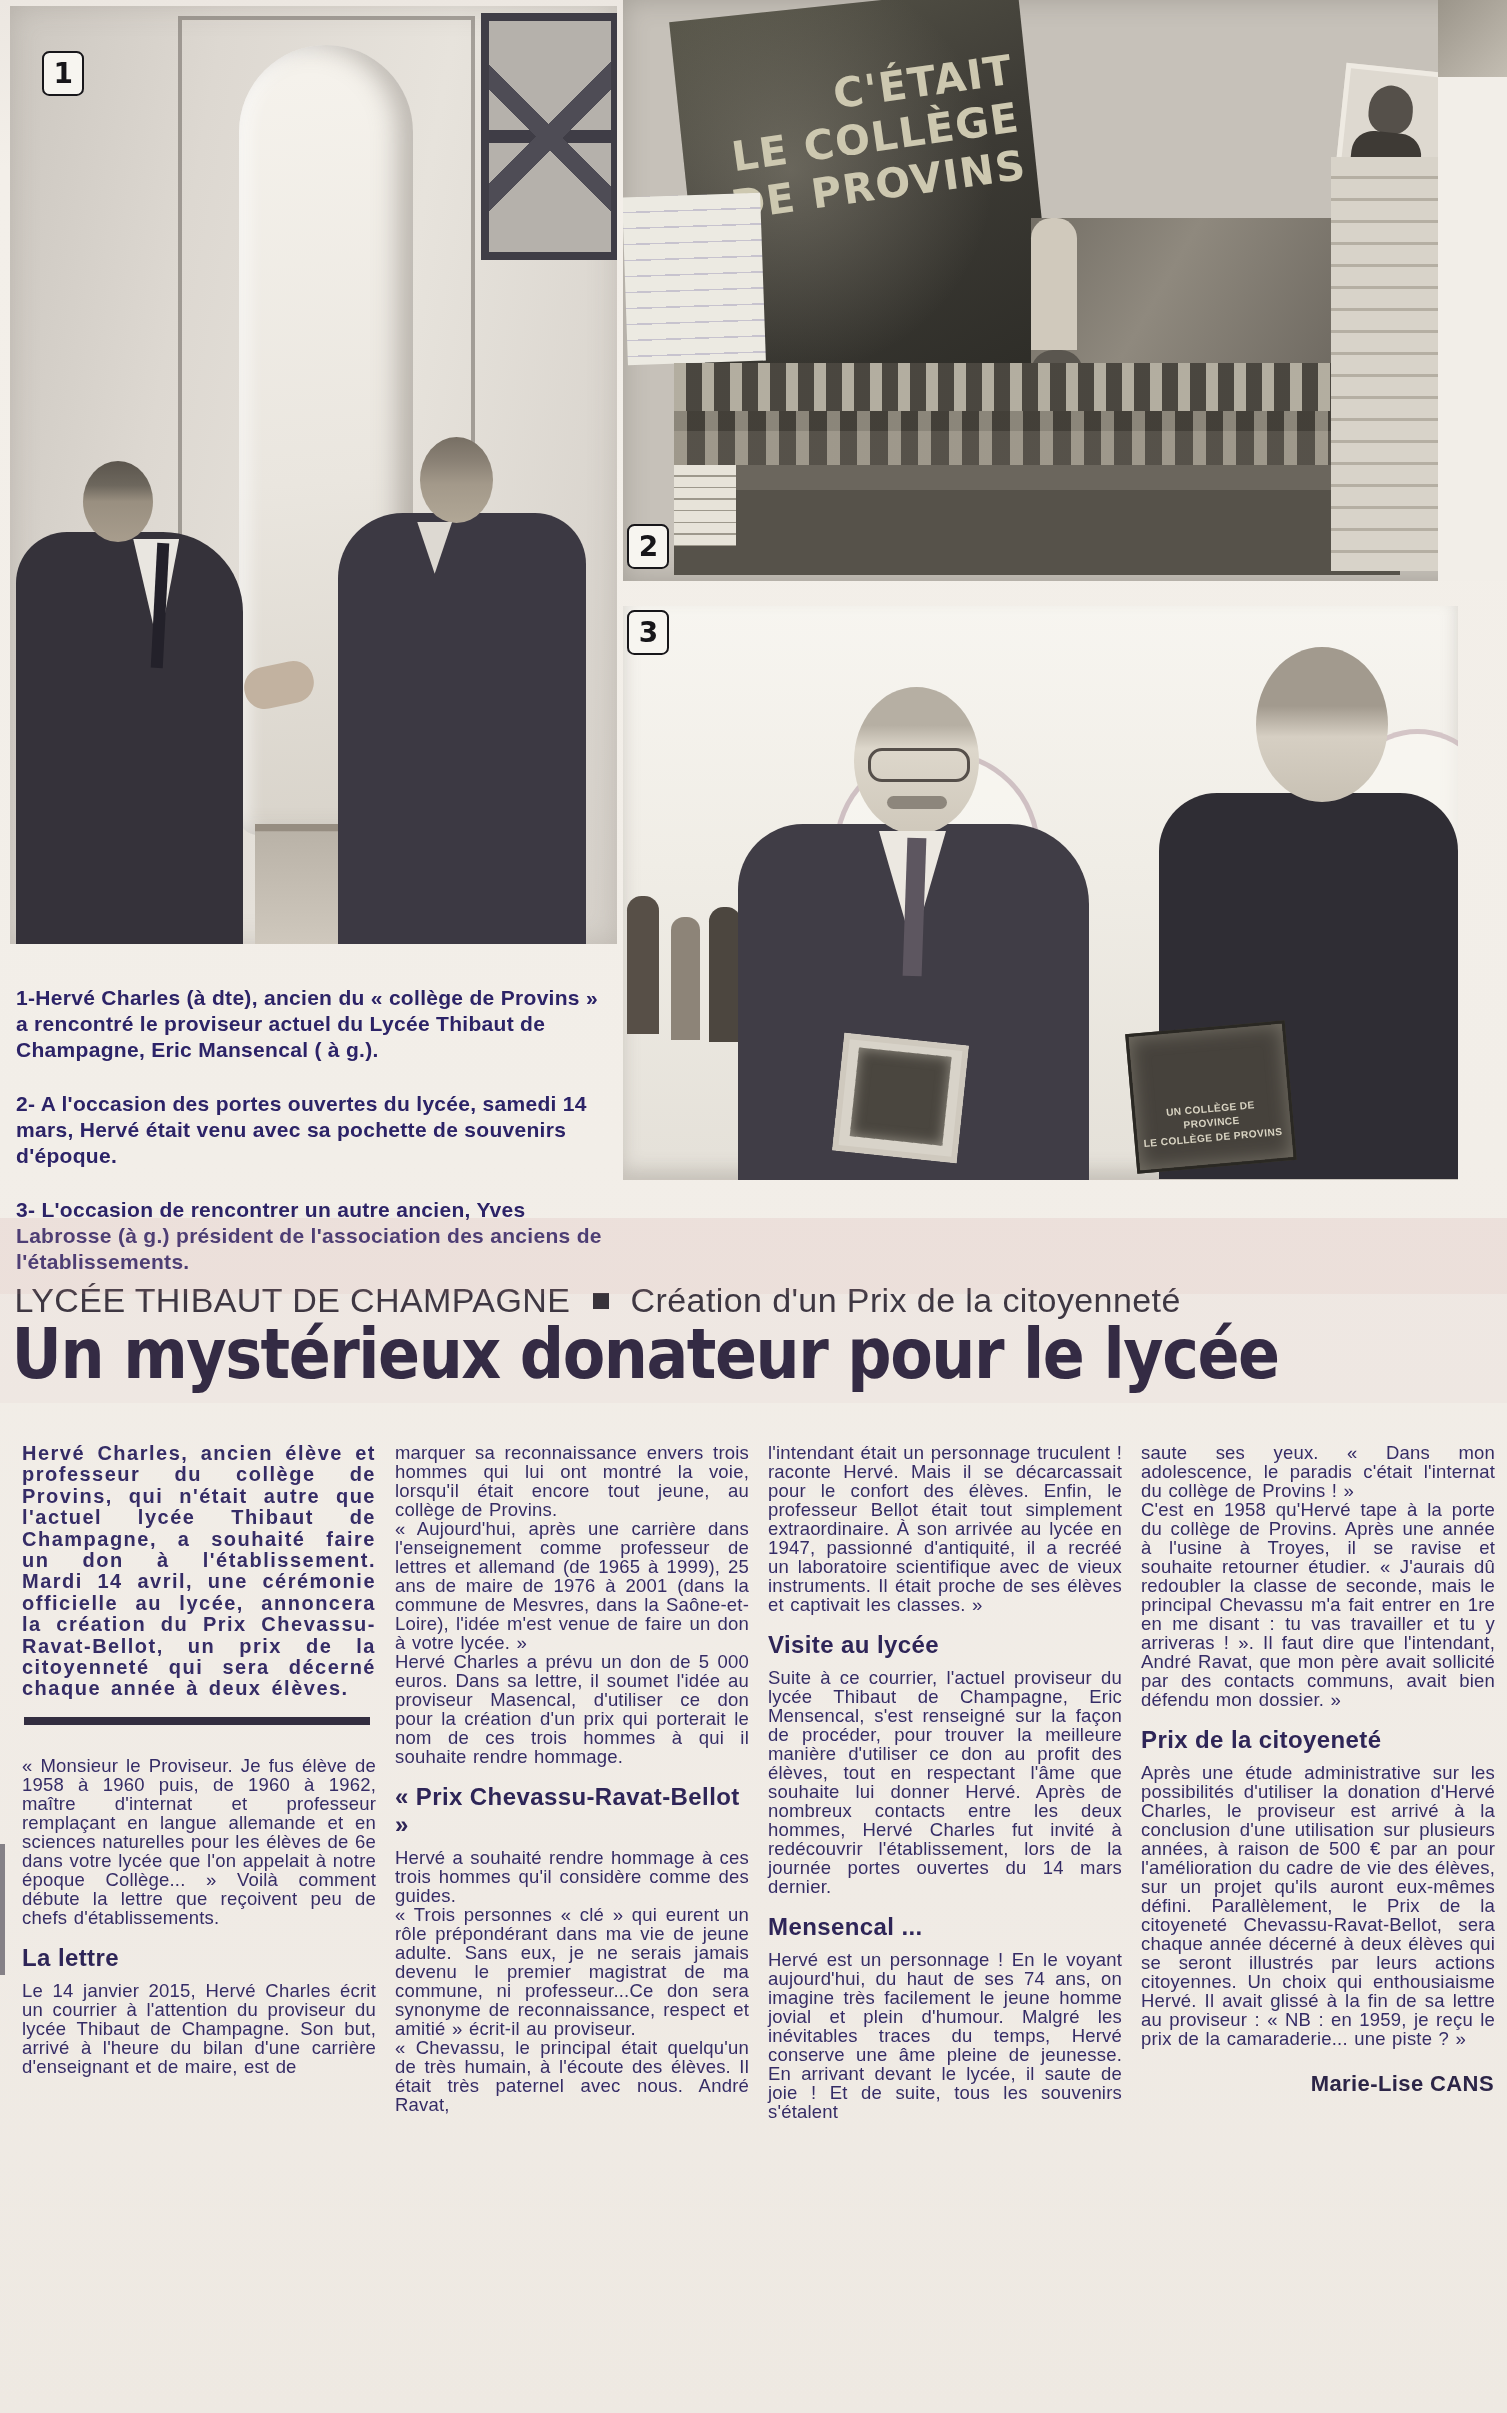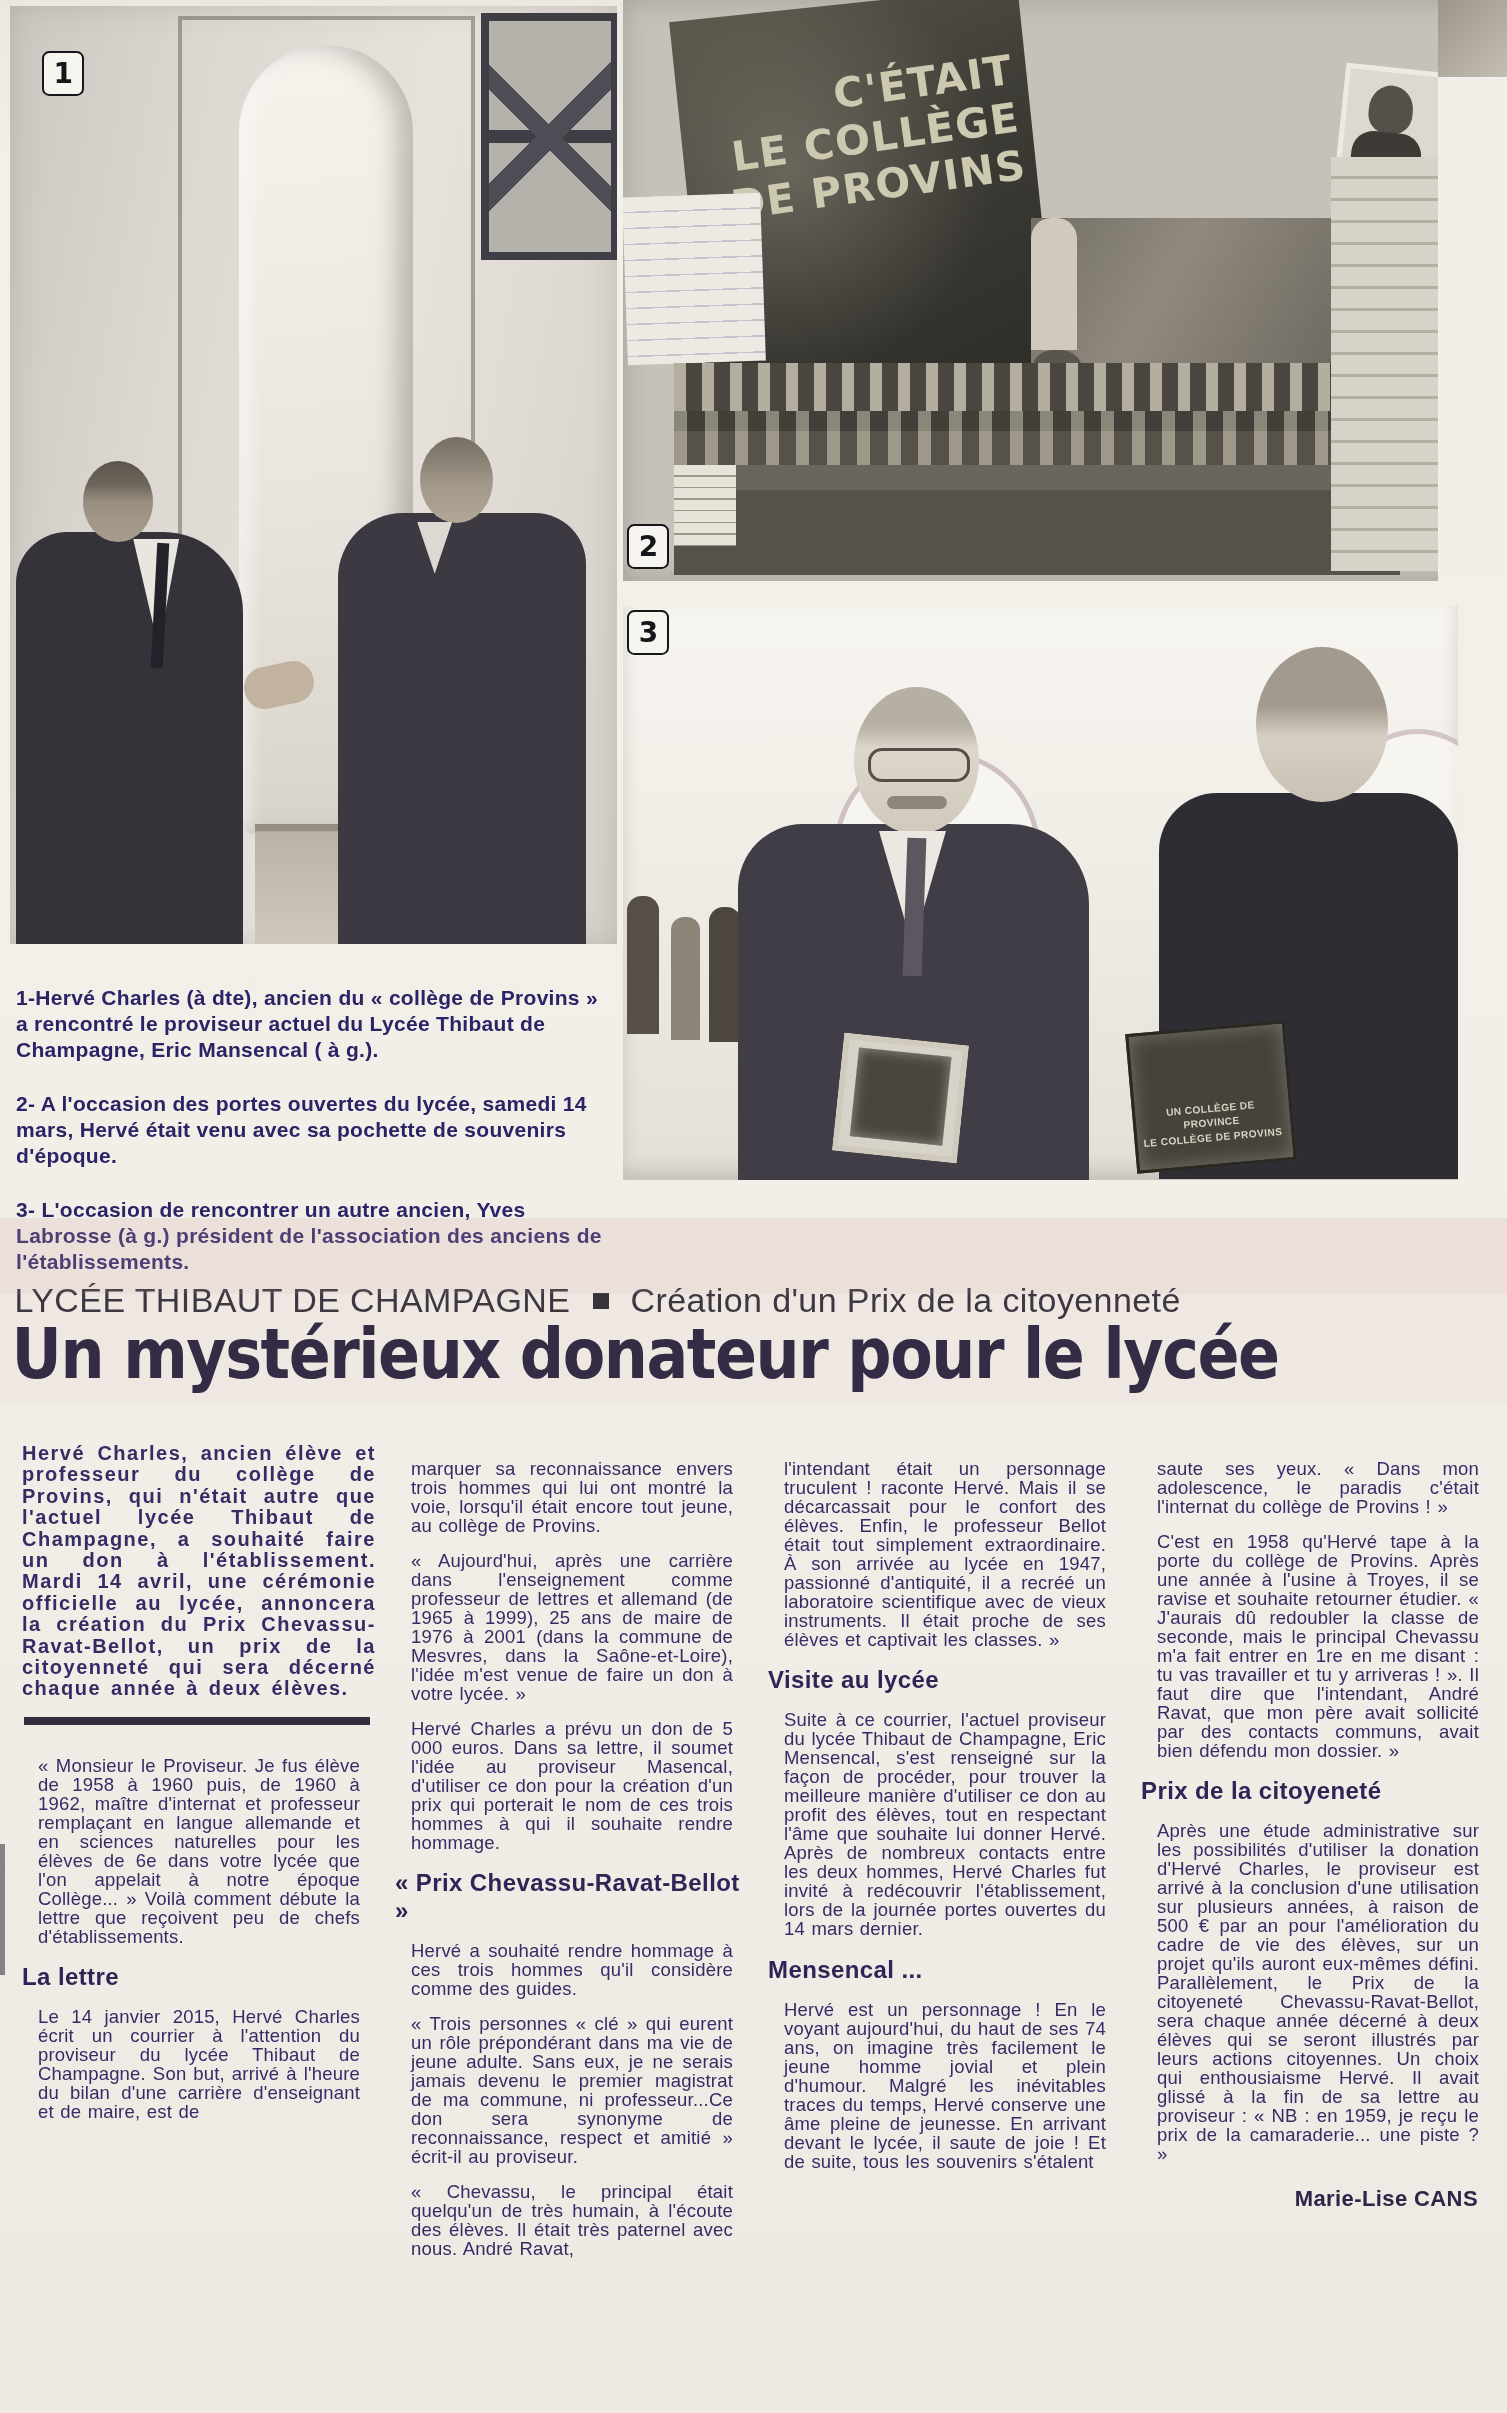--- a/index.html
+++ b/index.html
@@ -114,25 +114,25 @@
   .kicker{position:absolute;left:14.5px;top:1281px;font-size:34px;color:#2d2935;letter-spacing:0.4px;white-space:nowrap;}
   .kicker .k-left{font-weight:normal;text-align:right;}
   .ksq{display:inline-block;width:16px;height:16px;background:#26242c;margin:0 11.6px 4.4px 13px;vertical-align:middle;}
   .headline{position:absolute;left:11.6px;top:1313px;margin:0;white-space:nowrap;
             font-family:"DejaVu Sans","Liberation Sans",sans-serif;font-weight:800;font-size:62px;
             letter-spacing:-1.5px;color:#221b37;transform:scaleY(1.12);transform-origin:left top;}
 
   
   .columns{position:absolute;left:22px;top:1443px;width:1470px;display:flex;gap:19px;color:#352c66;}
   .col{flex:0 0 354px;width:354px;text-align:justify;}
-  .bodyp{margin:16px;font-size:18.5px;line-height:19px;letter-spacing:0.2px;word-spacing:1.1px;}
+  .bodyp{margin:0;font-size:18.5px;line-height:19px;letter-spacing:0.2px;word-spacing:1.1px;}
   .lead{margin:0 0 14.5px 0;font-size:20px;line-height:21.4px;font-weight:bold;letter-spacing:1.5px;word-spacing:2.9px;}
   .rule{height:8px;background:#332e40;margin:17.4px 5.8px 30.5px 1.5px;}
   .subhead{margin:17.4px 0 8.7px 0;font-size:24px;font-weight:bold;color:#2e2557;letter-spacing:0.4px;text-align:left;}
-  .byline{margin:23px 17px 0 0;text-align:right;font-weight:bold;font-size:22px;color:#2c2547;letter-spacing:0.4px;}
+  .byline{margin:23px 1px 0 0;text-align:right;font-weight:bold;font-size:22px;color:#2c2547;letter-spacing:0.4px;}
   .it{}
 </style>
 </head>
 <body>
 
 <div class="page">
 
   <div class="photo photo1">
     <div class="p1-frame"></div>
     <div class="p1-statue"></div>

